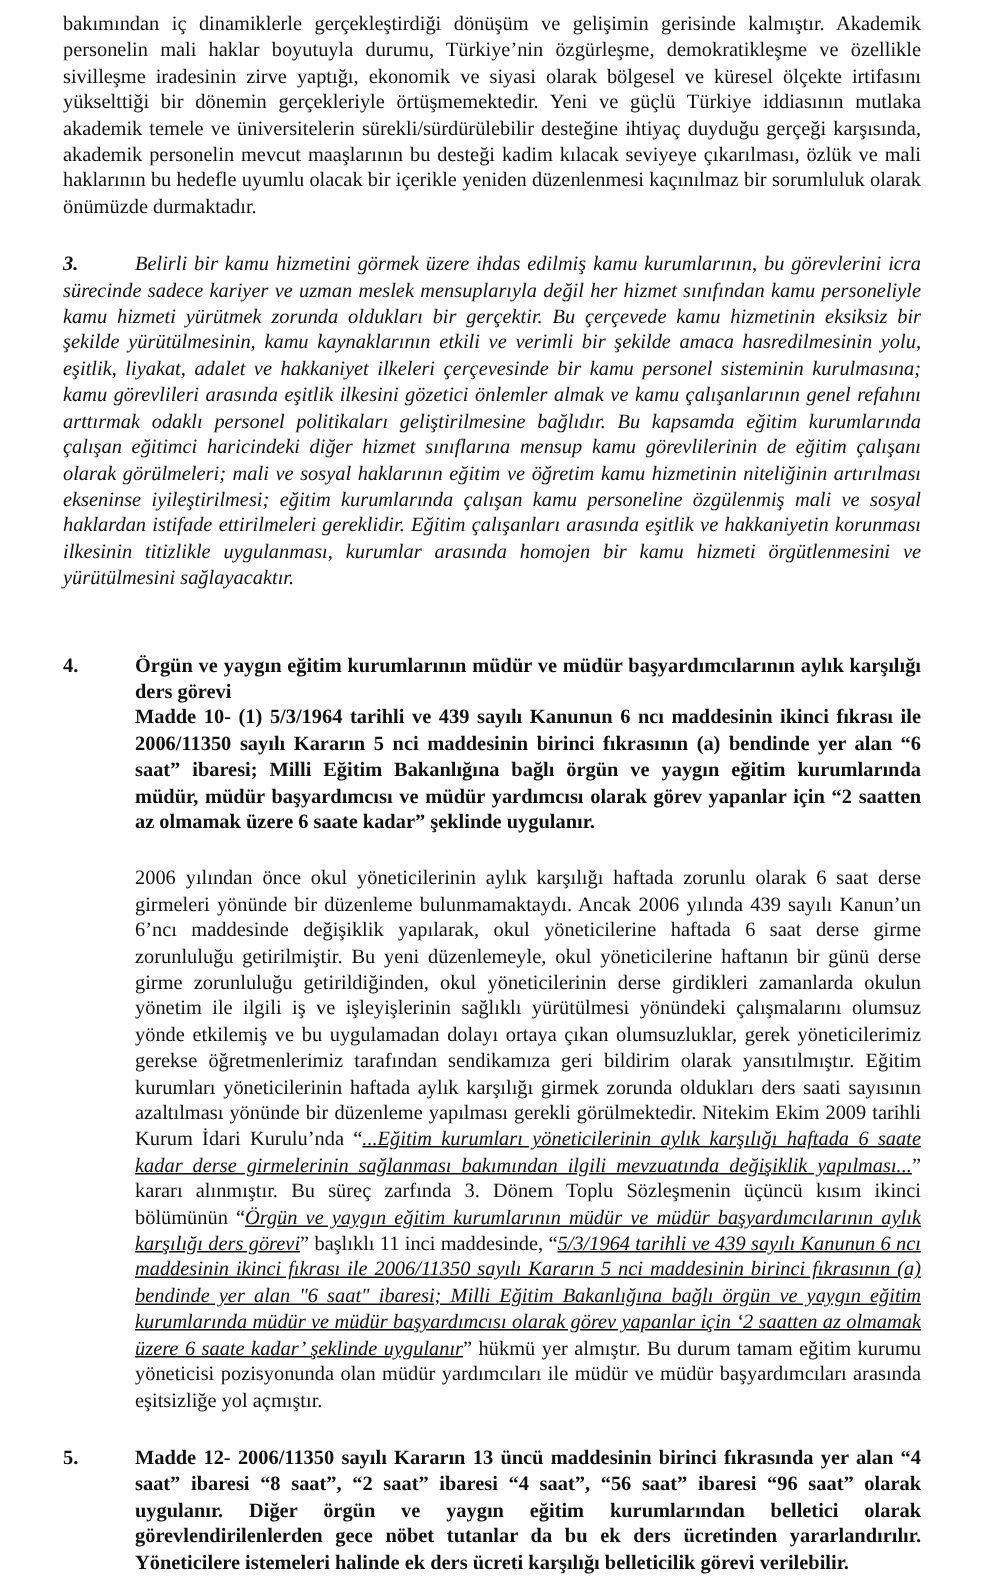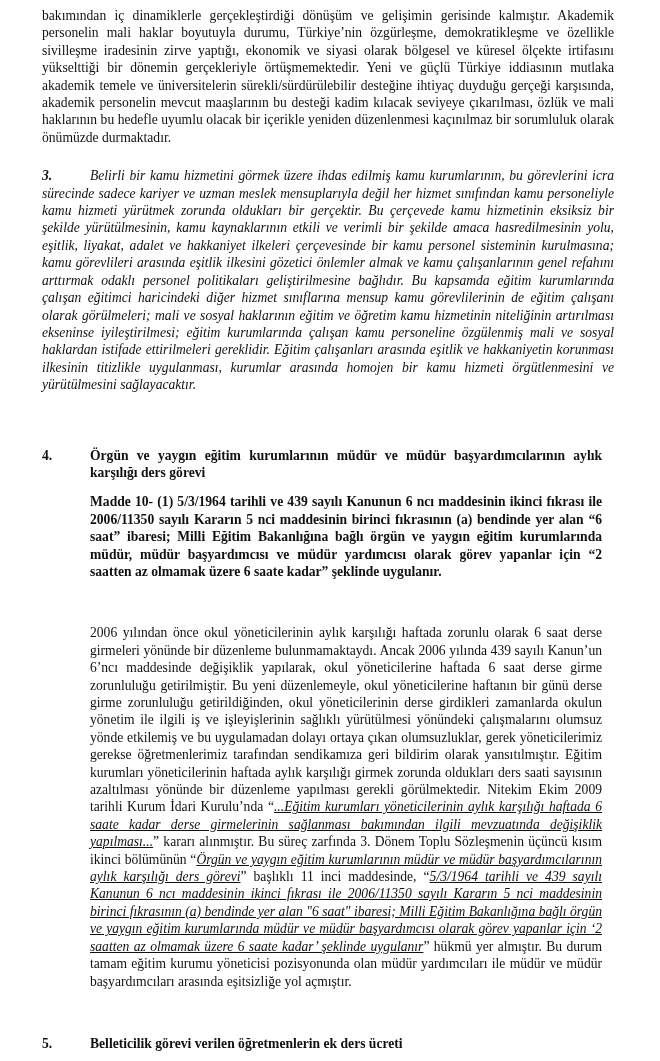--- a/index.html
+++ b/index.html
@@ -4,21 +4,21 @@
 <style>
   html, body { margin: 0; padding: 0; background: #ffffff; }
   body {
     width: 660px; height: 1061px; overflow: hidden; position: relative;
     font-family: "Liberation Serif", "DejaVu Serif", serif;
     color: #111111;
     font-size: 13.6px;
     line-height: 17.4px;
   }
   .page { position: absolute; left: 42px; top: 7px; width: 572px; }
-  p { margin: 12px; text-align: justify; text-align-last: left; }
+  p { margin: 0; text-align: justify; text-align-last: left; }
   .block { margin: 0; }
   .gap-lg { height: 21px; }
   .gap-md { height: 20px; }
   .numbered { position: relative; }
   .num { position: absolute; left: 0; top: 0; font-weight: bold; width: 48px; }
   .first-indent { text-indent: 48px; }
   .indented { margin-left: 48px; }
   .bold { font-weight: bold; }
   .heading-b { font-weight: bold; font-family: "Liberation Serif", serif; }
   .heading-b .lead { display: inline-block; width: 48px; }
@@ -49,17 +49,16 @@
   </div>
 
   <div class="gap-md"></div>
 
   <p class="indented"><span>2006 yılından önce okul yöneticilerinin aylık karşılığı haftada zorunlu olarak 6 saat derse girmeleri yönünde bir düzenleme bulunmamaktaydı. Ancak 2006 yılında 439 sayılı Kanun’un 6’ncı maddesinde değişiklik yapılarak, okul yöneticilerine haftada 6 saat derse girme zorunluluğu getirilmiştir. Bu yeni düzenlemeyle, okul yöneticilerine haftanın bir günü derse girme zorunluluğu getirildiğinden, okul yöneticilerinin derse girdikleri zamanlarda okulun yönetim ile ilgili iş ve işleyişlerinin sağlıklı yürütülmesi yönündeki çalışmalarını olumsuz yönde etkilemiş ve bu uygulamadan dolayı ortaya çıkan olumsuzluklar, gerek yöneticilerimiz gerekse öğretmenlerimiz tarafından sendikamıza geri bildirim olarak yansıtılmıştır. Eğitim kurumları yöneticilerinin haftada aylık karşılığı girmek zorunda oldukları ders saati sayısının azaltılması yönünde bir düzenleme yapılması gerekli görülmektedir. Nitekim Ekim 2009 tarihli Kurum İdari Kurulu’nda “</span><i>...Eğitim kurumları yöneticilerinin aylık karşılığı haftada 6 saate kadar derse girmelerinin sağlanması bakımından ilgili mevzuatında değişiklik yapılması...</i><span>” kararı alınmıştır. Bu süreç zarfında 3. Dönem Toplu Sözleşmenin üçüncü kısım ikinci bölümünün “</span><i>Örgün ve yaygın eğitim kurumlarının müdür ve müdür başyardımcılarının aylık karşılığı ders görevi</i><span>” başlıklı 11 inci maddesinde, “</span><i>5/3/1964 tarihli ve 439 sayılı Kanunun 6 ncı maddesinin ikinci fıkrası ile 2006/11350 sayılı Kararın 5 nci maddesinin birinci fıkrasının (a) bendinde yer alan "6 saat" ibaresi; Milli Eğitim Bakanlığına bağlı örgün ve yaygın eğitim kurumlarında müdür ve müdür başyardımcısı olarak görev yapanlar için ‘2 saatten az olmamak üzere 6 saate kadar’ şeklinde uygulanır</i><span>” hükmü yer almıştır. Bu durum tamam eğitim kurumu yöneticisi pozisyonunda olan müdür yardımcıları ile müdür ve müdür başyardımcıları arasında eşitsizliğe yol açmıştır.</span></p>
 
   <div class="gap-lg"></div>
 
   <div class="numbered">
     <span class="num">5.</span>
-    <p class="indented bold">Belleticilik görevi verilen öğretmenlerin ek ders ücreti</p>
     <p class="indented bold">Madde 12- 2006/11350 sayılı Kararın 13 üncü maddesinin birinci fıkrasında yer alan “4 saat” ibaresi “8 saat”, “2 saat” ibaresi “4 saat”, “56 saat” ibaresi “96 saat” olarak uygulanır. Diğer örgün ve yaygın eğitim kurumlarından belletici olarak görevlendirilenlerden gece nöbet tutanlar da bu ek ders ücretinden yararlandırılır. Yöneticilere istemeleri halinde ek ders ücreti karşılığı belleticilik görevi verilebilir.</p>
   </div>
 
 </div>
 
 </body></html>

